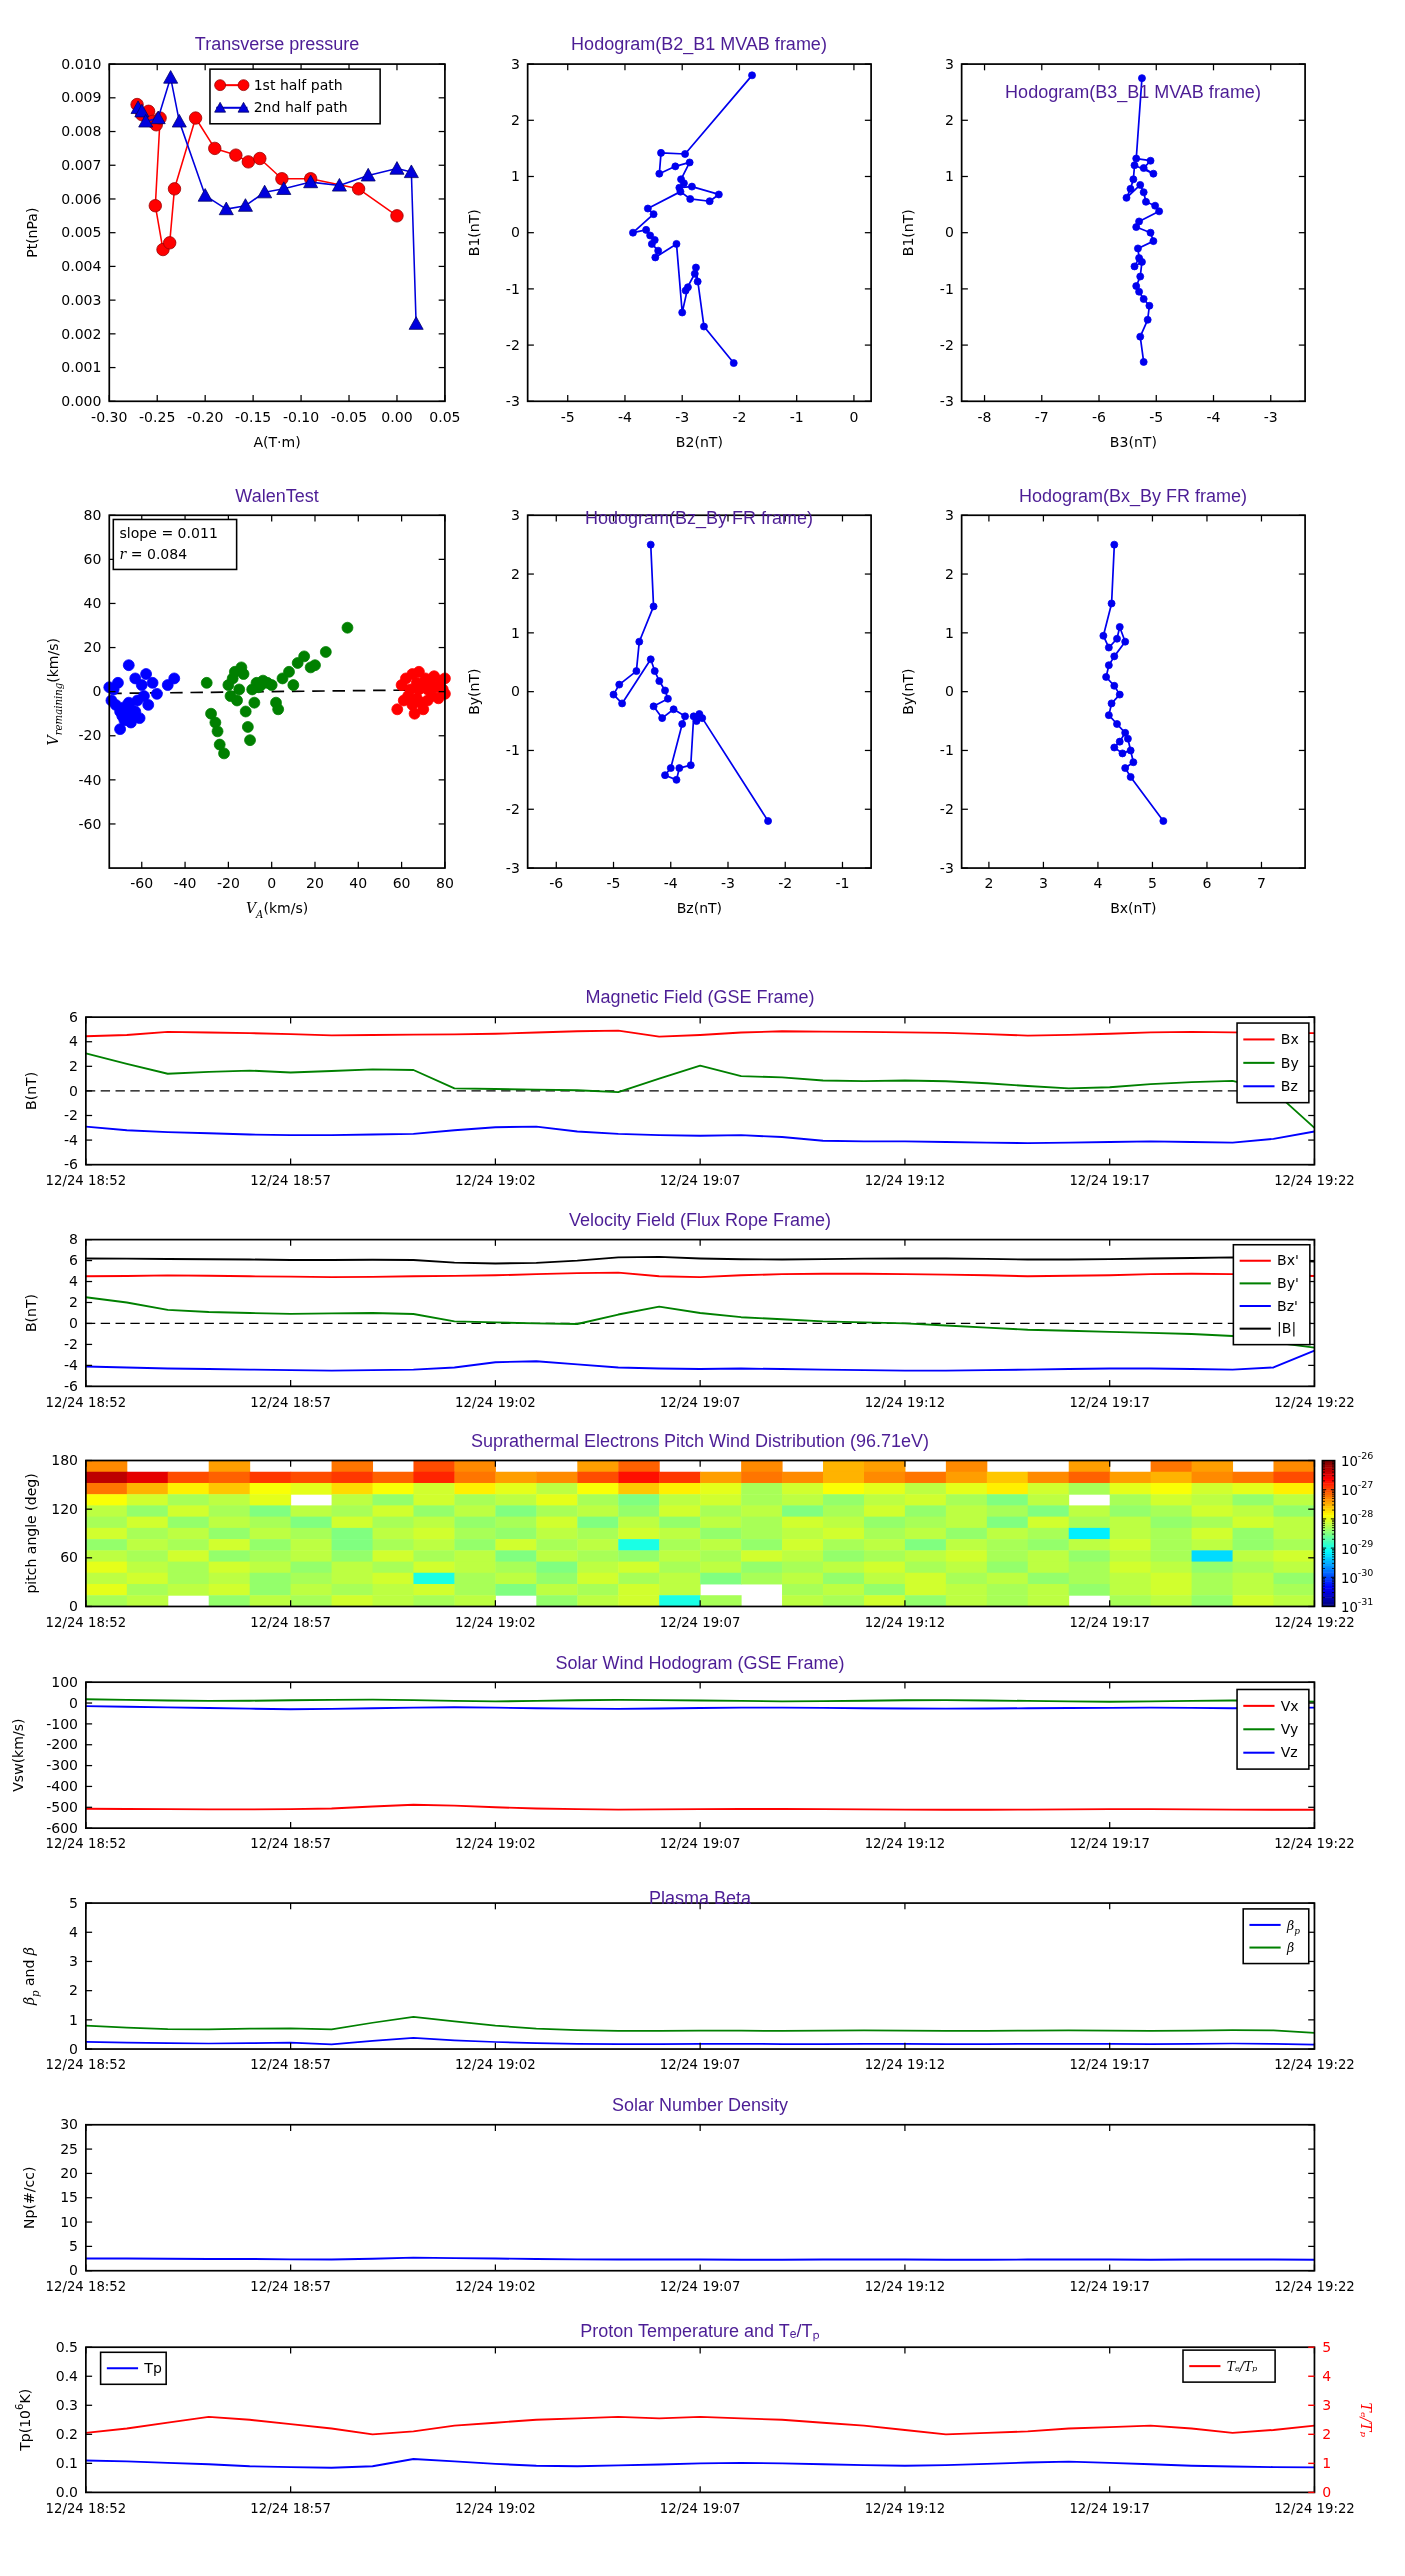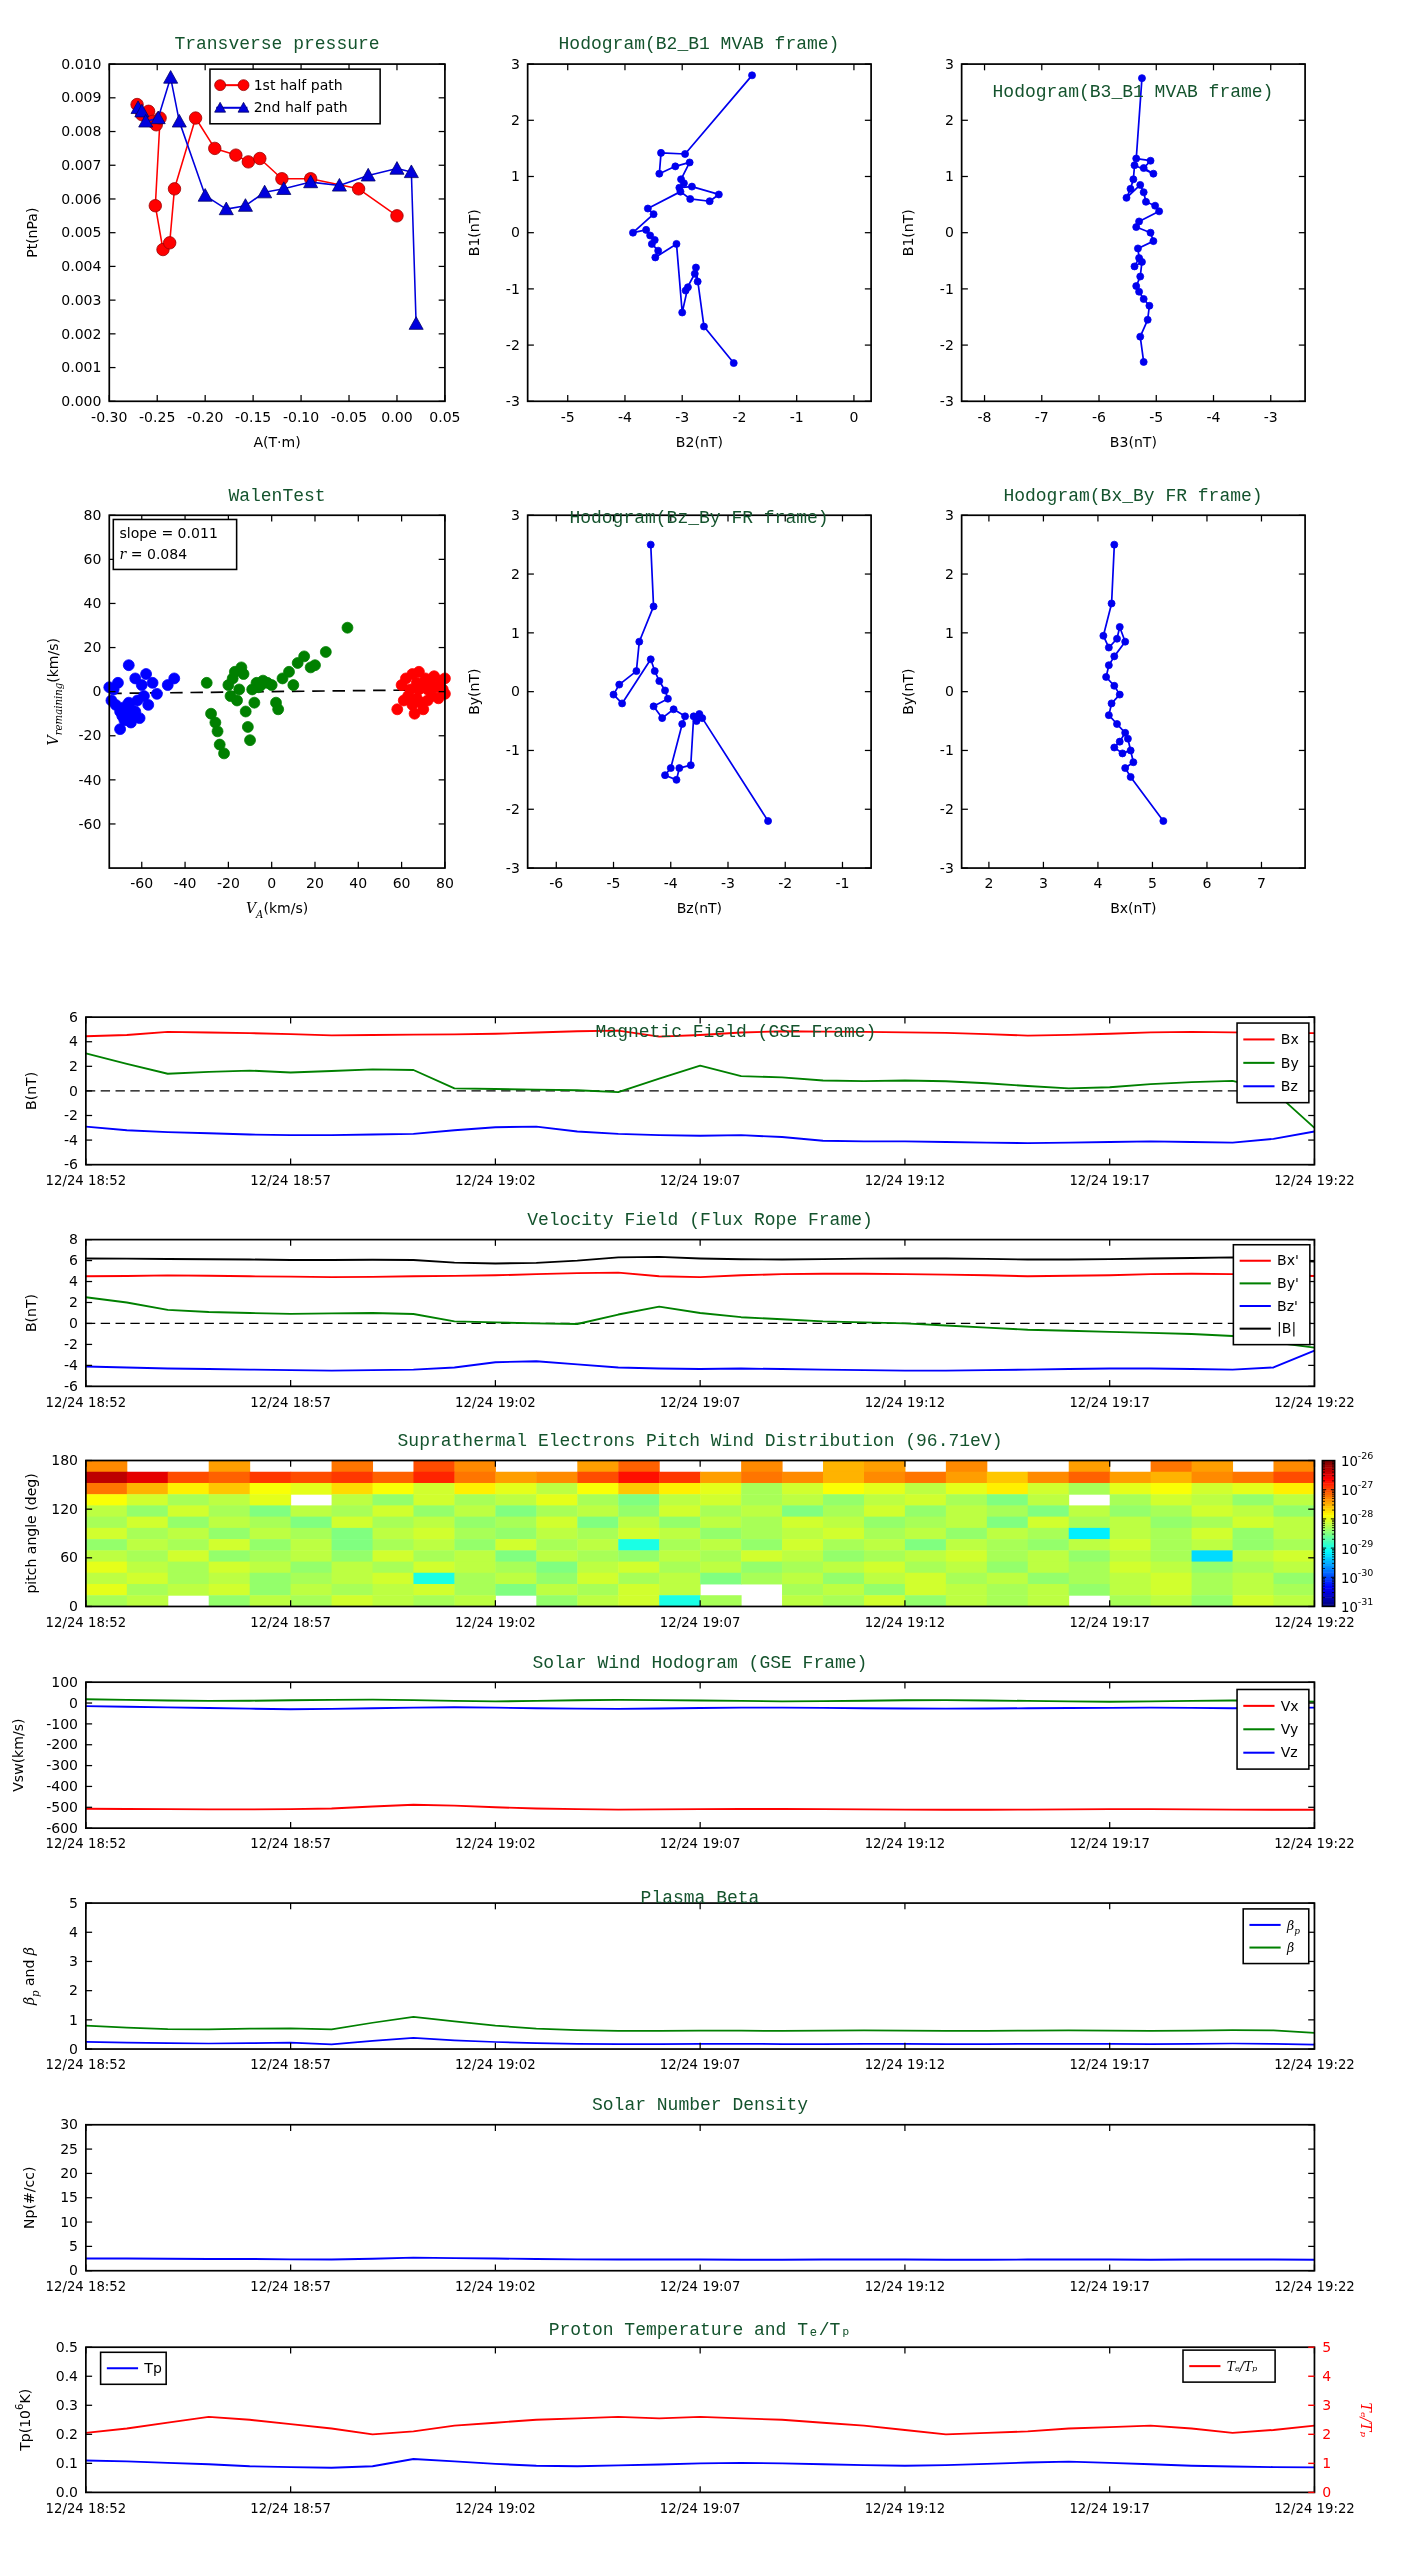--- a/index.html
+++ b/index.html
@@ -1,20 +1,20 @@
 <!DOCTYPE html>
 <html style="font-size:12.5px"><head>
 <meta charset="utf-8">
 <style>
   html,body{margin:0;padding:0;background:#fff;}
   #figure{position:relative;width:1405px;height:2576px;background:#ffffff;
           font-family:"DejaVu Sans",sans-serif;overflow:hidden;}
   #plot-svg{position:absolute;left:0;top:0;}
-  .panel-title{position:absolute;font-size:18px;color:#14532d;white-space:nowrap;
-               transform:translateX(-50%);font-family:Liberation Mono, monospace;}
+  .panel-title{position:absolute;font-size:18px;color:#4c1d95;white-space:nowrap;
+               transform:translateX(-50%);font-family:Liberation Sans, sans-serif;}
   svg text{font-family:"DejaVu Sans",sans-serif;}
 </style>
 </head>
 <body>
 
 <div id="figure">
   <svg id="plot-svg" width="1405" height="2576" viewBox="0 0 1800 3300">
       <g>
         <g>
           <path d="M175.6 133.8L181.8 146.8L190.4 142.5L195.3 155.4L200.2 159.8L205.1 151.1L199.0 263.4L208.8 319.6L217.4 311.0L223.5 241.8L250.6 151.1L275.1 190.0L302.2 198.6L318.1 207.3L332.9 203.0L361.1 228.9L398.0 228.9L459.4 241.8L508.6 276.4" fill="none" stroke="#ff0000" stroke-width="2" stroke-linejoin="round"></path>
@@ -1562,21 +1562,21 @@
           <text x="1571.582" y="3037.22" font-size="16" fill="#000" text-anchor="start"><tspan font-style="italic" font-family="&quot;DejaVu Serif&quot;, serif">Tₑ/Tₚ</tspan></text>
         </g>
       </g>
     </svg>
   <div class="panel-title" style="left: 277px; top: 34px;">Transverse pressure</div>
   <div class="panel-title" style="left: 699px; top: 34px;">Hodogram(B2_B1 MVAB frame)</div>
   <div class="panel-title" style="left: 1133px; top: 34px; margin-top: 48px;">Hodogram(B3_B1 MVAB frame)</div>
   <div class="panel-title" style="left: 277px; top: 486px;">WalenTest</div>
   <div class="panel-title" style="left: 699px; top: 508px;">Hodogram(Bz_By FR frame)</div>
   <div class="panel-title" style="left: 1133px; top: 486px;">Hodogram(Bx_By FR frame)</div>
-  <div class="panel-title" style="left: 700px; top: 1022px; margin-left: 36px;">Magnetic Field (GSE Frame)</div>
+  <div class="panel-title" style="left: 700px; top: 987px;">Magnetic Field (GSE Frame)</div>
   <div class="panel-title" style="left: 700px; top: 1210px;">Velocity Field (Flux Rope Frame)</div>
   <div class="panel-title" style="left: 700px; top: 1431px;">Suprathermal Electrons Pitch Wind Distribution (96.71eV)</div>
   <div class="panel-title" style="left: 700px; top: 1653px;">Solar Wind Hodogram (GSE Frame)</div>
   <div class="panel-title" style="left: 700px; top: 1873px; margin-top: 15px;">Plasma Beta</div>
   <div class="panel-title" style="left: 700px; top: 2095px;">Solar Number Density</div>
   <div class="panel-title" style="left: 700px; top: 2318px;">Proton Temperature and Tₑ/Tₚ</div>
 </div>
 
 
 </body></html>

